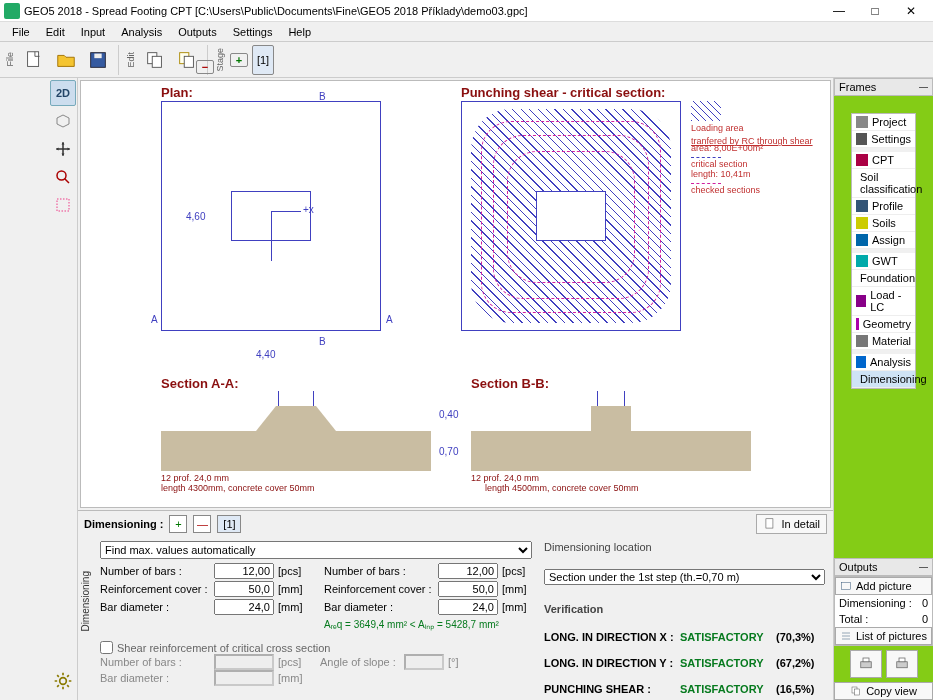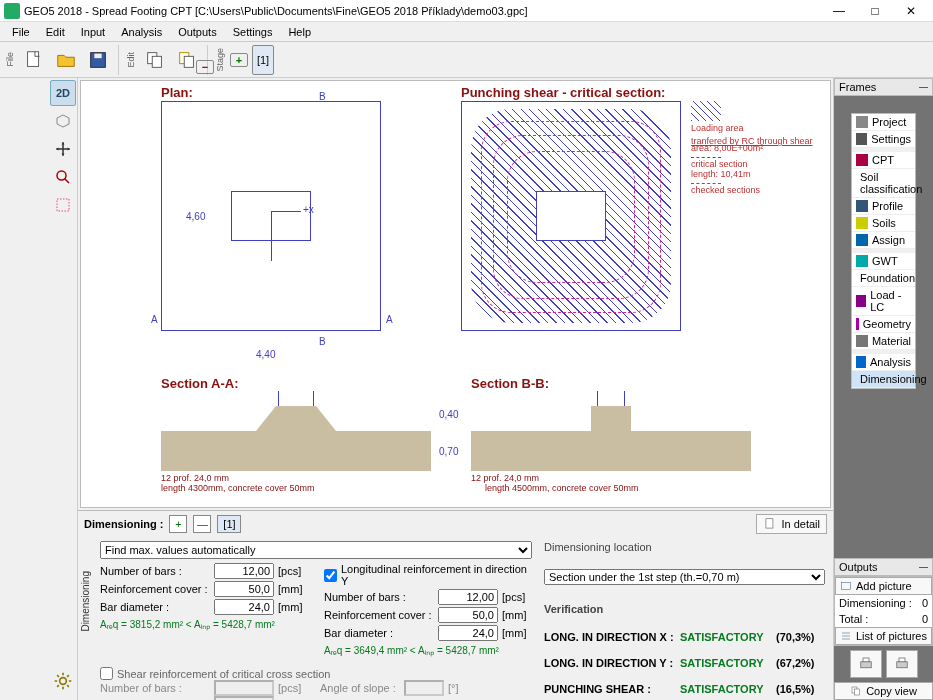--- a/index.html
+++ b/index.html
@@ -26,21 +26,21 @@
 
 .mainrow { flex:1; display:flex; overflow:hidden;padding-left:48px;}
 .lefttools { width:30px; background:#f0f0f0; border-right:1px solid #ccc; display:flex; flex-direction:column; padding:2px; gap:2px;}
 .ltb { width:26px; height:26px; display:flex; align-items:center;justify-content:center; border:1px solid transparent; border-radius:2px;}
 .ltb.active { background:#cde; border-color:#7ab;}
 .ltb.gear { margin-top:auto; margin-bottom:4px;}
 
 .centercol { flex:1; display:flex; flex-direction:column; overflow:hidden;}
 .viewport { flex:1; background:#fff; border:1px solid #bbb; margin:2px; position:relative;}
 
-.rightpanel { width:100px; background:#737373; border-left:1px solid #ccc; display:flex; flex-direction:column;}
+.rightpanel { width:100px; background:#84cc16; border-left:1px solid #ccc; display:flex; flex-direction:column;}
 .panelhdr { background:#e8e8e8; border:1px solid #bbb; padding:2px 4px; font-size:11px; display:flex; align-items:center;}
 .panelhdr .collapse { margin-left:auto; font-size:9px;}
 .framelist { flex:0 0 auto; border:1px solid #bbb; background:#fff; margin:17px;}
 .frameitem { padding:2px 4px; display:flex; align-items:center; gap:4px; border-bottom:1px solid #eee;}
 .frameitem.selected { background:#cfe3f5; }
 .frameitem .fi-icon { width:12px; height:12px; display:inline-block;}
 .framesep { height:4px; background:#f0f0f0;}
 
 .outputspanel { margin-top:auto;}
 
@@ -269,27 +269,22 @@
               <div class="fldrow">
                   <span class="flabel">Reinforcement cover :</span>
                   <input value="50,0" style="">
                   <span class="unit">[mm]</span>
                 </div>
               <div class="fldrow">
                   <span class="flabel">Bar diameter :</span>
                   <input value="24,0" style="">
                   <span class="unit">[mm]</span>
                 </div>
-              <span class="areq">Aᵣₑq = 3815,2 mm² &lt; Aᵢₙₚ = 5428,7 mm²</span>
             </div>
             <div class="reinf-col">
-              <label class="chklbl">
-                  <input type="checkbox" checked="" style="">
-                  <span>Longitudinal reinforcement in direction Y</span>
-                </label>
               <div class="fldrow">
                   <span class="flabel">Number of bars :</span>
                   <input value="12,00" style="">
                   <span class="unit">[pcs]</span>
                 </div>
               <div class="fldrow">
                   <span class="flabel">Reinforcement cover :</span>
                   <input value="50,0" style="">
                   <span class="unit">[mm]</span>
                 </div>

